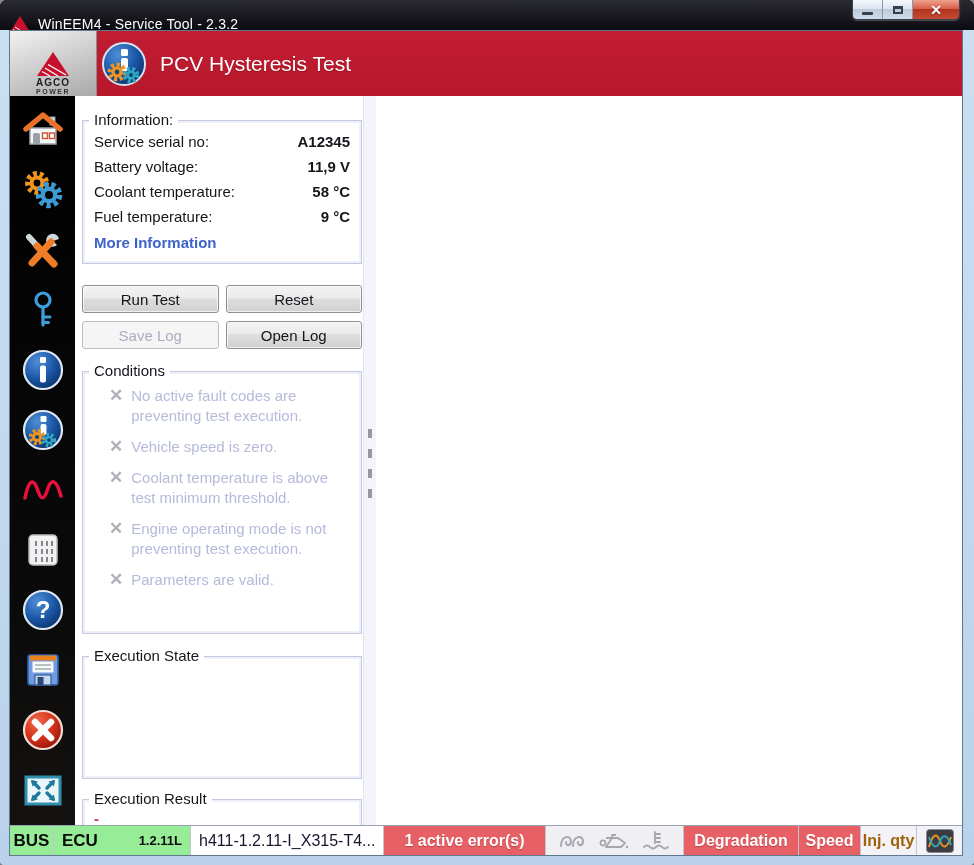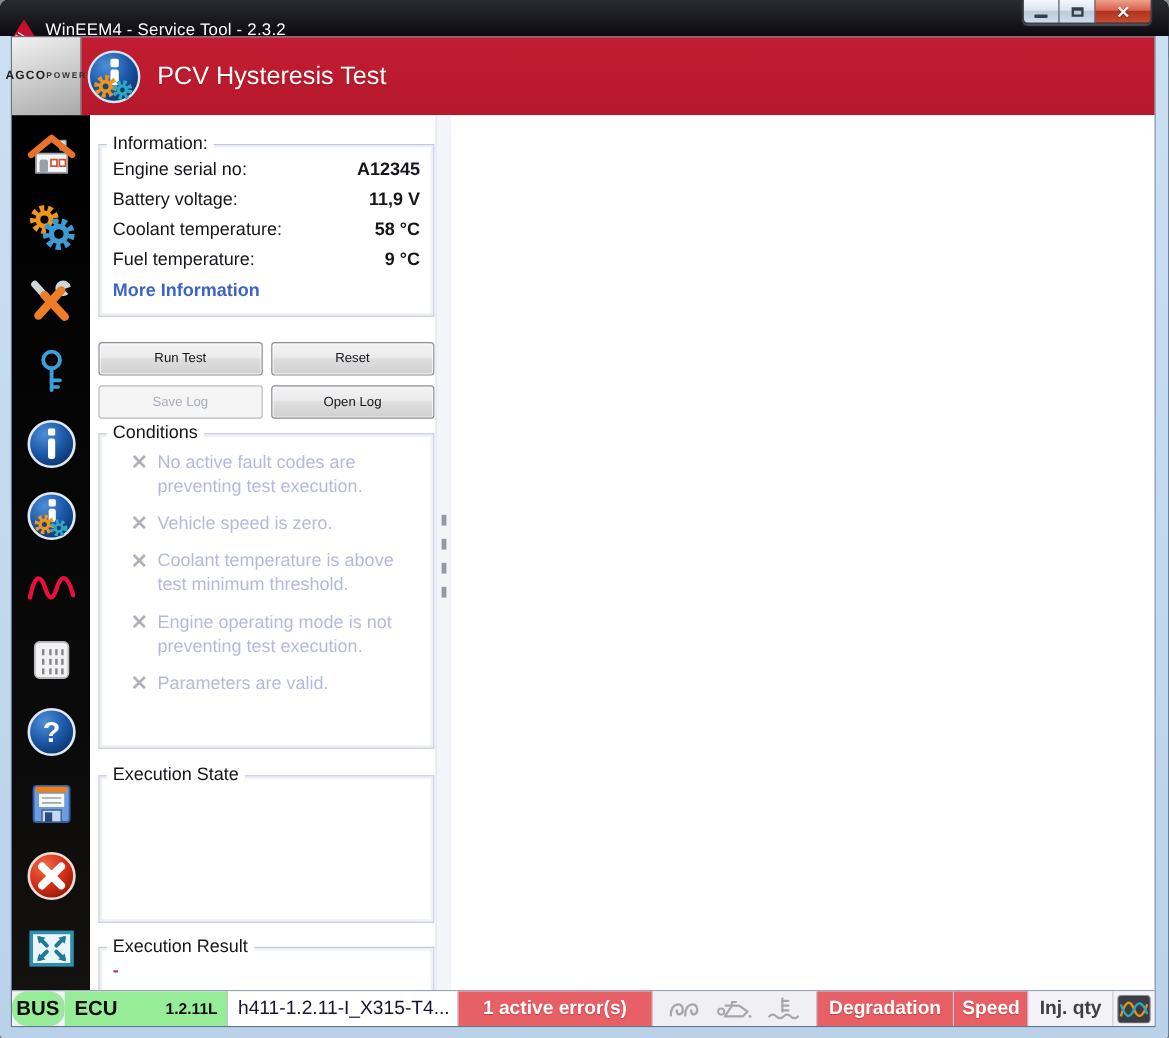--- a/index.html
+++ b/index.html
@@ -16,21 +16,21 @@
   .glyph-min{width:11px;height:3px;background:#35404e;margin-top:8px;border-radius:1px;}
   .glyph-max{width:10px;height:8px;border:2px solid #35404e;border-top-width:3px;background:transparent;}
   .glyph-close{color:#fff;font-size:14px;font-weight:bold;text-shadow:0 1px 1px rgba(60,0,0,.6);line-height:1;}
 
   
   .frame{position:absolute;top:30px;left:0;right:0;bottom:0;background:linear-gradient(to bottom,#cbdff2,#b9d2ea);padding:0 11px 9px 9px;}
   .frame-inner{width:100%;height:100%;border:1px solid #5f7globe;border:1px solid #60788f;background:#fff;display:flex;flex-direction:column;}
 
   
   .red-header{height:65px;flex:none;display:flex;background:linear-gradient(#c21d32,#b7182b);}
-  .agco-logo{width:58px;flex:none;background:linear-gradient(160deg,#f2f2f2,#c9c9c9 55%,#a9a9a9);display:flex;align-items:center;justify-content:center;border-right:1px solid #8c8c8c;}
+  .agco-logo{width:87px;flex:none;background:linear-gradient(160deg,#f2f2f2,#c9c9c9 55%,#a9a9a9);display:flex;flex-direction:column;align-items:center;justify-content:flex-end;border-right:1px solid #8c8c8c;}
   .agco-tri{width:34px;height:26px;}
   .agco-t1{font-size:10px;font-weight:bold;color:#222;letter-spacing:1px;line-height:10px;margin-top:1px;}
   .agco-t2{font-size:7px;font-weight:bold;color:#333;letter-spacing:1.5px;line-height:8px;}
   .header-main{flex:1;display:flex;align-items:center;padding-left:4px;}
   .header-icon{width:46px;height:46px;flex:none;}
   .header-title{color:#fff;font-size:21px;margin-left:13px;text-shadow:0 1px 1px rgba(80,0,0,.35);}
 
   
   .main-row{flex:1;display:flex;min-height:0;}
   .sidebar{width:65px;flex:none;background:linear-gradient(#000 0%,#0a0a0a 70%,#141210 100%);display:flex;flex-direction:column;align-items:center;padding-top:13px;gap:18px;}
@@ -45,45 +45,45 @@
   
   .group{position:relative;border:1px solid #c6c8df;box-shadow:inset 0 0 0 2px #eef0f9;background:#fff;padding:12px 8px 8px;}
   .group-label{position:absolute;top:-10px;left:6px;background:#fff;padding:0 5px;font-size:15px;color:#15151c;white-space:nowrap;}
 
   .info-group{margin-top:12px;padding-top:8px;}
   .info-row{display:flex;justify-content:space-between;align-items:baseline;padding:4px 3px;font-size:15px;color:#15151c;}
   .info-val{font-weight:bold;}
   .more-link{display:inline-block;margin:5px 3px 4px;font-size:15px;color:#3f64c8;text-decoration:none;cursor:pointer;font-weight:bold;}
 
   .btn-grid{display:grid;grid-template-columns:1fr 1fr;column-gap:7px;row-gap:8px;margin-top:21px;}
-  .btn{height:28px;border:1px solid #8a9097;border-radius:3px;background:linear-gradient(#f3f3f3,#ebebeb 45%,#dedede 50%,#d0d0d0);font-size:11px;color:#15151c;display:flex;align-items:center;justify-content:center;cursor:pointer;box-shadow:inset 0 0 0 1px rgba(255,255,255,.7);}
+  .btn{height:28px;border:1px solid #8a9097;border-radius:3px;background:linear-gradient(#f3f3f3,#ebebeb 45%,#dedede 50%,#d0d0d0);font-size:15px;color:#15151c;display:flex;align-items:center;justify-content:center;cursor:pointer;box-shadow:inset 0 0 0 1px rgba(255,255,255,.7);}
   .btn.disabled{background:#f5f5f5;border-color:#b8bdc0;color:#a9adbd;cursor:default;box-shadow:none;}
 
-  .cond-group{margin-top:12px;height:263px;padding-top:14px;padding-left:24px;}
+  .cond-group{margin-top:22px;height:263px;padding-top:14px;padding-left:24px;}
   .cond{display:flex;gap:8px;margin:0 2px 11px;font-size:15px;line-height:20px;color:#b6bada;}
   .cond .x{flex:none;color:#b1b1b9;font-weight:bold;font-size:17px;line-height:20px;}
 
   .state-group{margin-top:22px;height:123px;}
   .result-group{margin-top:20px;height:49px;padding-top:10px;}
   .result-val{font-size:15px;font-weight:bold;color:#c2314e;padding-left:3px;}
 
   
   .status-bar{height:30px;flex:none;display:flex;align-items:stretch;background:#f2f2f7;border-top:1px solid #9aa4b4;font-weight:bold;overflow:hidden;}
   .seg{display:flex;align-items:center;border-right:1px solid #c2c4cf;padding:0 8px;white-space:nowrap;}
   .seg.green{background:#97ec97;color:#0a0a0a;font-size:17px;}
   .seg.red{background:#e66066;color:#fff;font-size:16px;text-shadow:0 1px 1px rgba(120,0,0,.35);}
-  .seg.bus{width:44px;justify-content:center;border-radius:13px;}
+  .seg.bus{width:44px;justify-content:center;}
   .seg.ecu{width:137px;justify-content:space-between;}
   .ecu-ver{font-size:13px;font-weight:bold;}
   .seg.swid{width:193px;background:#fff;color:#15152e;font-size:16px;font-weight:normal;overflow:hidden;}
   .seg.errors{width:162px;justify-content:center;}
   .seg.warn-icons{width:138px;justify-content:space-around;background:#efeff4;}
   .seg.degradation{width:115px;justify-content:center;}
   .seg.speed{width:62px;justify-content:center;}
-  .seg.injqty{width:71px;justify-content:center;color:#404040;font-size:16px;background:#f2f2f7;}
+  .seg.injqty{width:56px;justify-content:center;color:#a16207;font-size:16px;background:#f2f2f7;}
   .seg.chart{flex:1;justify-content:center;border-right:none;background:#f2f2f7;padding:0 3px;}
   .warn-icons svg{width:32px;height:22px;}
 </style>
 </head>
 <body>
 
 <div class="window">
 
   <div class="titlebar">
     <svg class="tb-logo" viewBox="0 0 22 18">
@@ -308,21 +308,21 @@
           </div>
 
         </div>
 
         <div class="content">
           <div class="left-panel">
 
             <div class="group info-group">
               <div class="group-label">Information:</div>
               <div class="info-row">
-                <span>Engine serial no:</span>
+                <span>Service serial no:</span>
                 <span class="info-val">A12345</span>
               </div>
               <div class="info-row">
                 <span>Battery voltage:</span>
                 <span class="info-val">11,9 V</span>
               </div>
               <div class="info-row">
                 <span>Coolant temperature:</span>
                 <span class="info-val">58 °C</span>
               </div>

